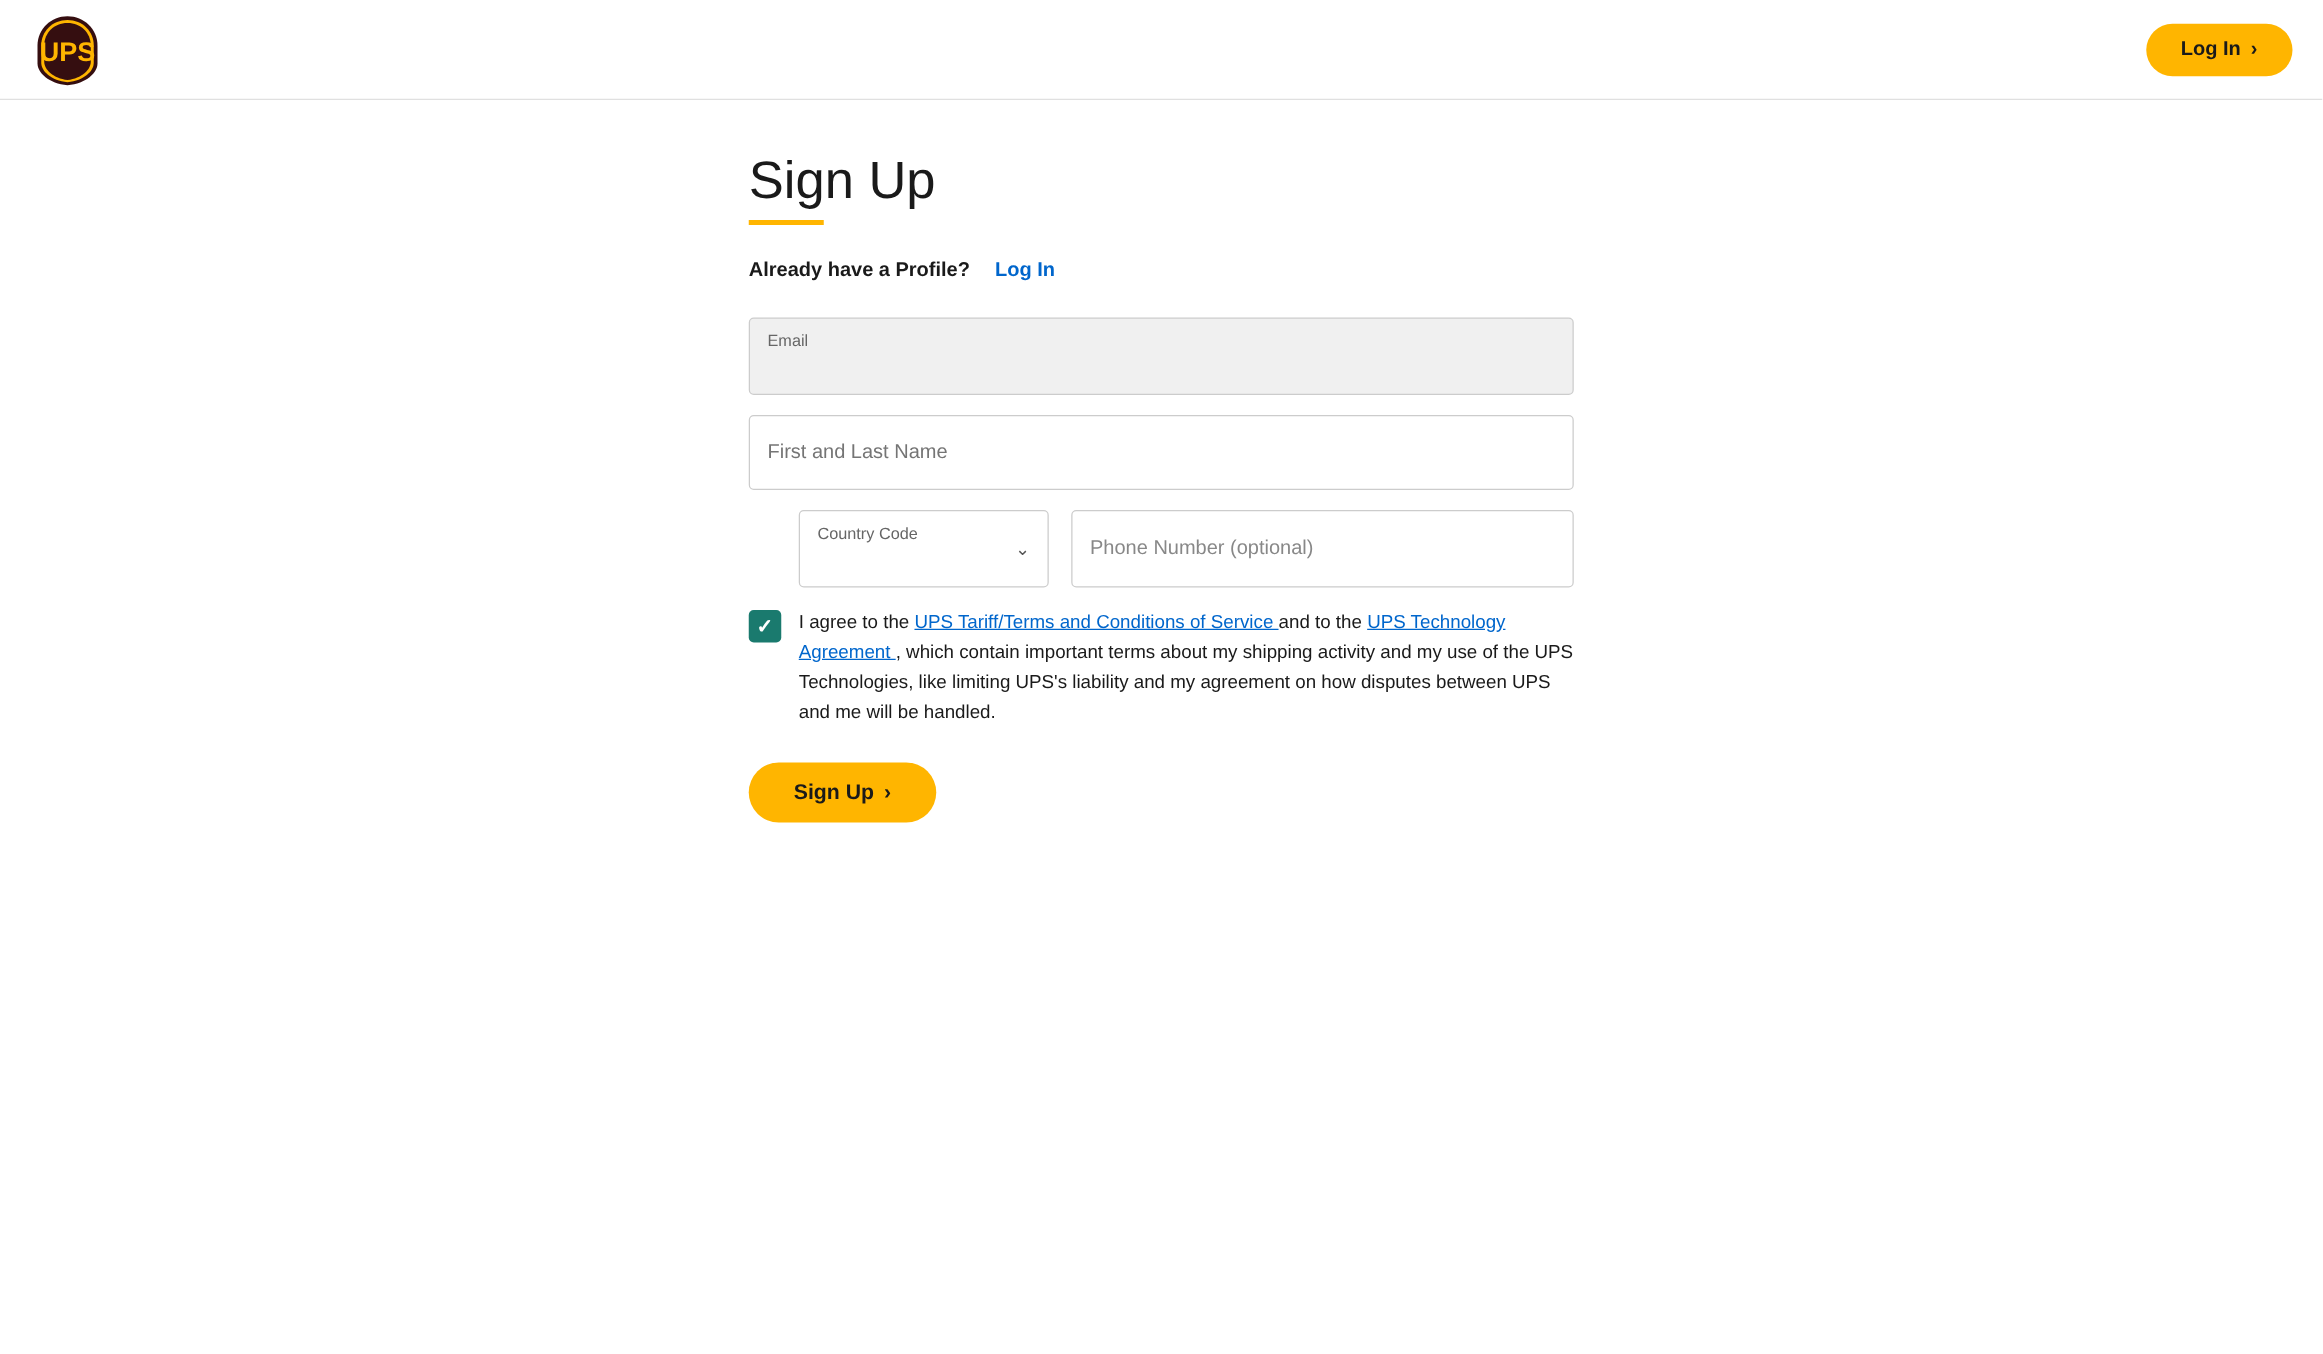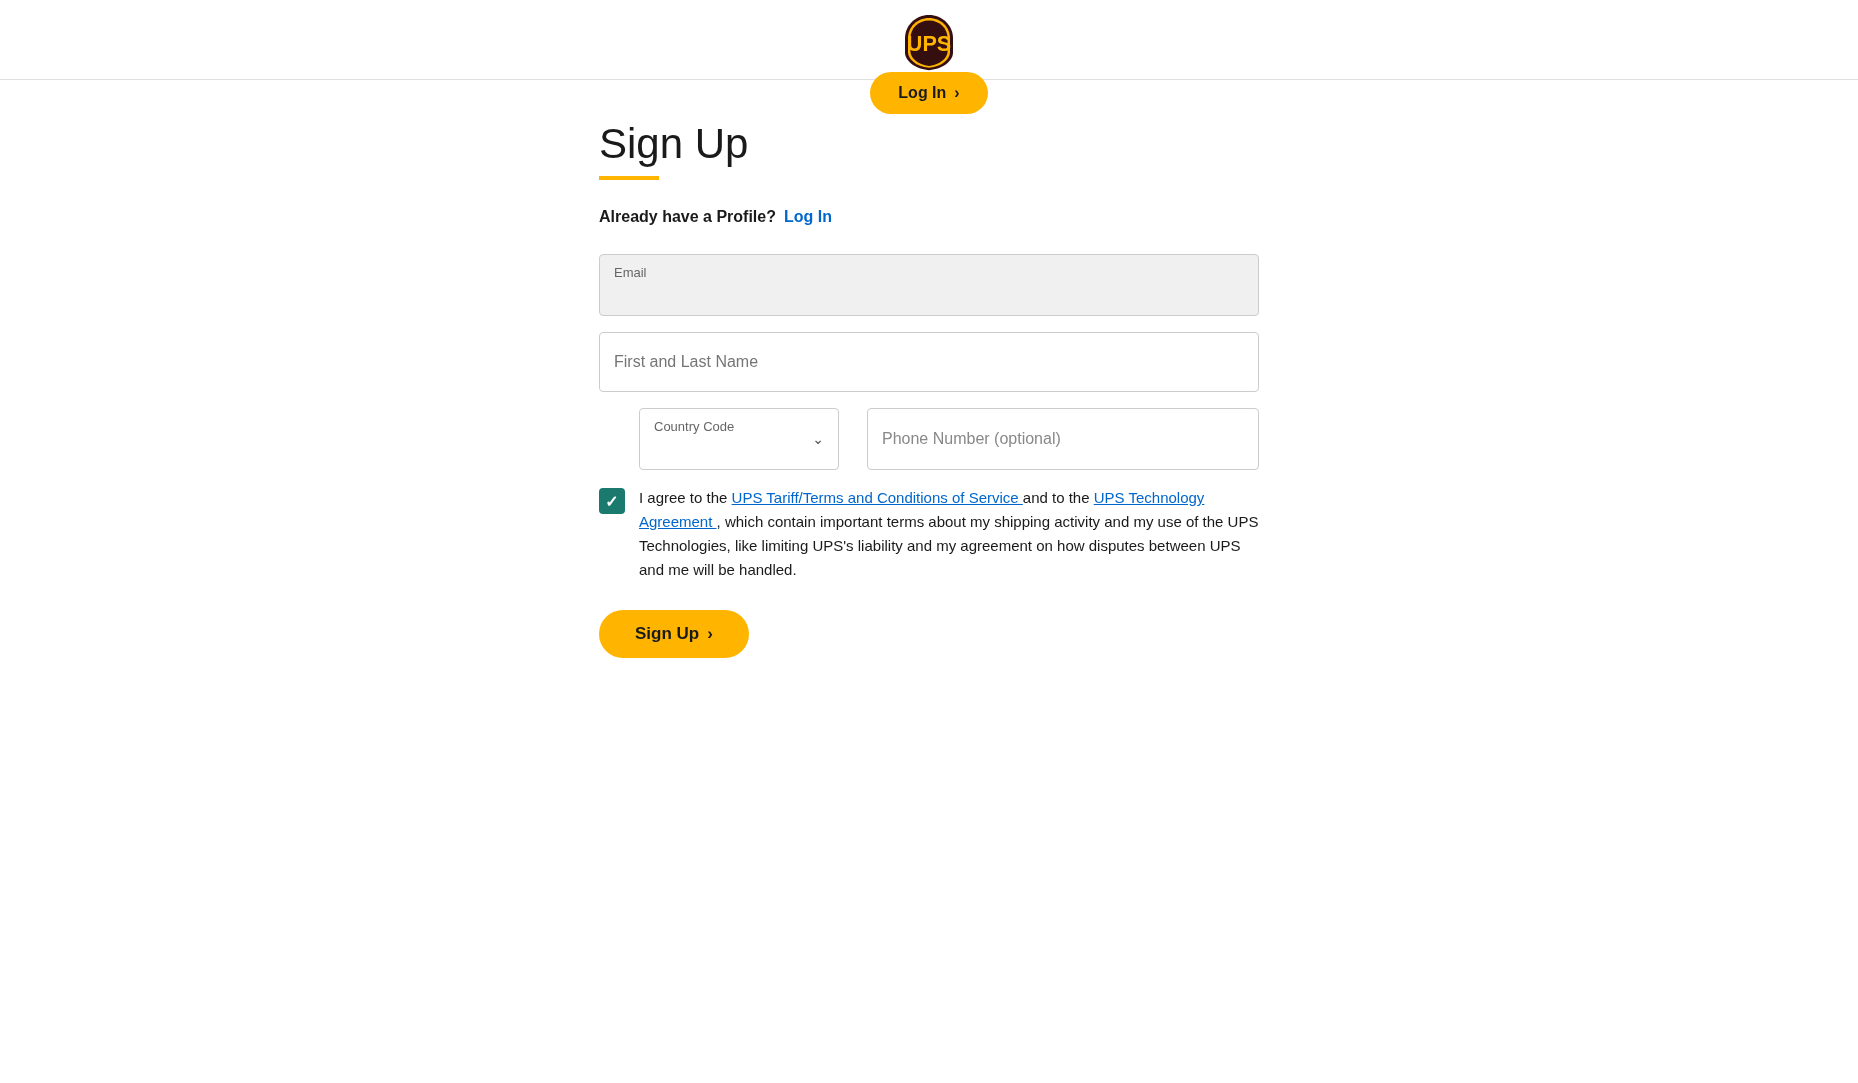--- a/index.html
+++ b/index.html
@@ -16,21 +16,20 @@
     }
 
     
     .header {
       display: flex;
       align-items: center;
       justify-content: space-between;
       padding: 12px 24px;
       border-bottom: 1px solid #e0e0e0;
       height: 80px;
-      flex-direction: column;
     }
 
     .ups-logo {
       width: 60px;
       height: 60px;
     }
 
     .login-btn {
       background-color: #FFB500;
       color: #1a1a1a;
@@ -62,21 +61,21 @@
     .title-underline {
       width: 60px;
       height: 4px;
       background-color: #FFB500;
       margin-bottom: 28px;
     }
 
     .already-profile {
       display: flex;
       align-items: center;
-      gap: 8px;
+      gap: 20px;
       margin-bottom: 28px;
       font-size: 16px;
     }
 
     .already-profile-text {
       font-weight: bold;
       color: #1a1a1a;
     }
 
     .login-link {
@@ -138,21 +137,21 @@
       position: relative;
     }
 
     .email-wrapper .field-input {
       background-color: transparent;
     }
 
     
     .phone-row {
       display: flex;
-      gap: 28px;
+      gap: 18px;
       margin-bottom: 16px;
       padding-left: 40px;
     }
 
     .country-code-wrapper {
       flex: 0 0 200px;
       position: relative;
       border: 1px solid #cccccc;
       border-radius: 4px;
       background: #ffffff;

